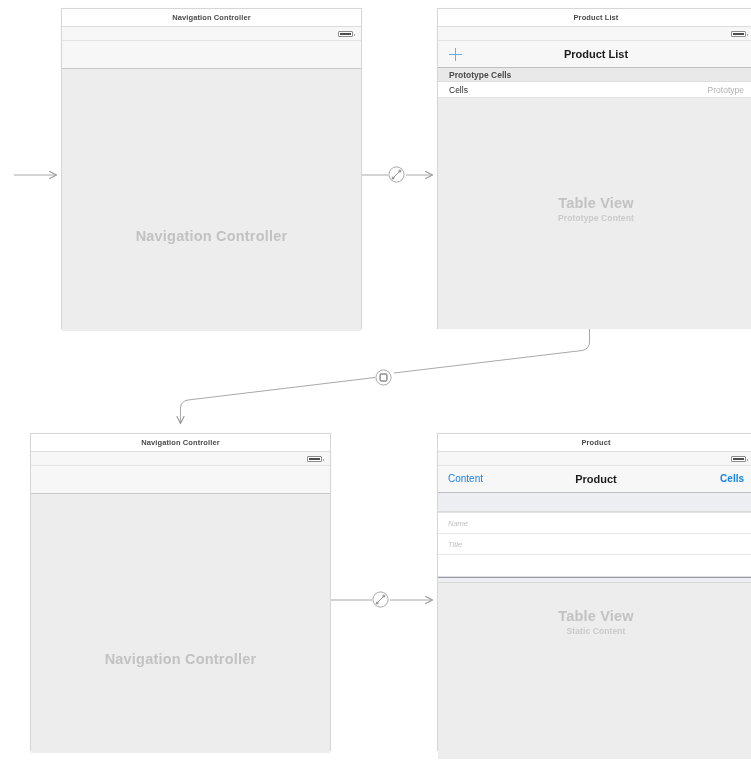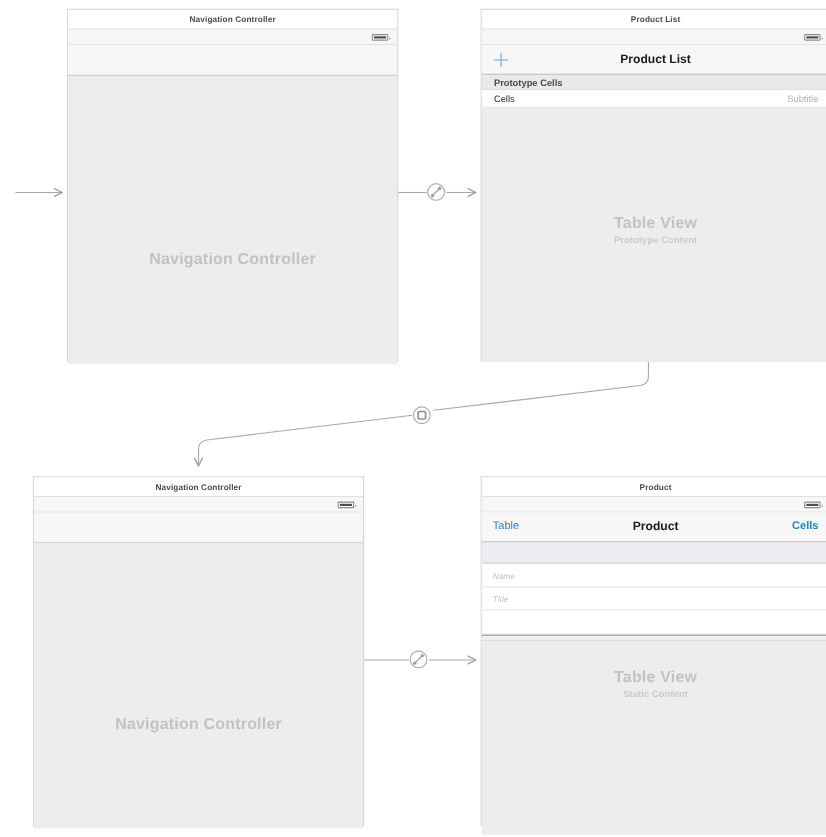--- a/index.html
+++ b/index.html
@@ -348,21 +348,21 @@
     <div class="status-bar">
       <div class="battery"></div>
     </div>
     <div class="navbar">
       <div class="navbar-title">Product List</div>
       <div class="plus-icon"></div>
     </div>
     <div class="section-header">Prototype Cells</div>
     <div class="cell">
       <div class="cell-title">Cells</div>
-      <div class="cell-detail">Subtitle</div>
+      <div class="cell-detail">Prototype</div>
     </div>
     <div class="scene-body" style="height:231px;">
       <div class="placeholder" style="top:97px;">
         <div class="placeholder-main">Table View</div>
         <div class="placeholder-sub">Prototype Content</div>
       </div>
     </div>
   </div>
 
   <div class="scene" style="left:30px; top:433px; width:301px; height:318px;">
@@ -377,21 +377,21 @@
       </div>
     </div>
   </div>
 
   <div class="scene" style="left:437px; top:433px; width:318px; height:318px;">
     <div class="scene-title">Product</div>
     <div class="status-bar">
       <div class="battery"></div>
     </div>
     <div class="navbar">
-      <div class="navbar-left">Table</div>
+      <div class="navbar-left">Content</div>
       <div class="navbar-title">Product</div>
       <div class="navbar-right">Cells</div>
     </div>
 
     <div class="form-gap"></div>
     <div class="form-group">
       <div class="form-row">
         <div class="form-row-label">Name</div>
       </div>
       <div class="form-row">

